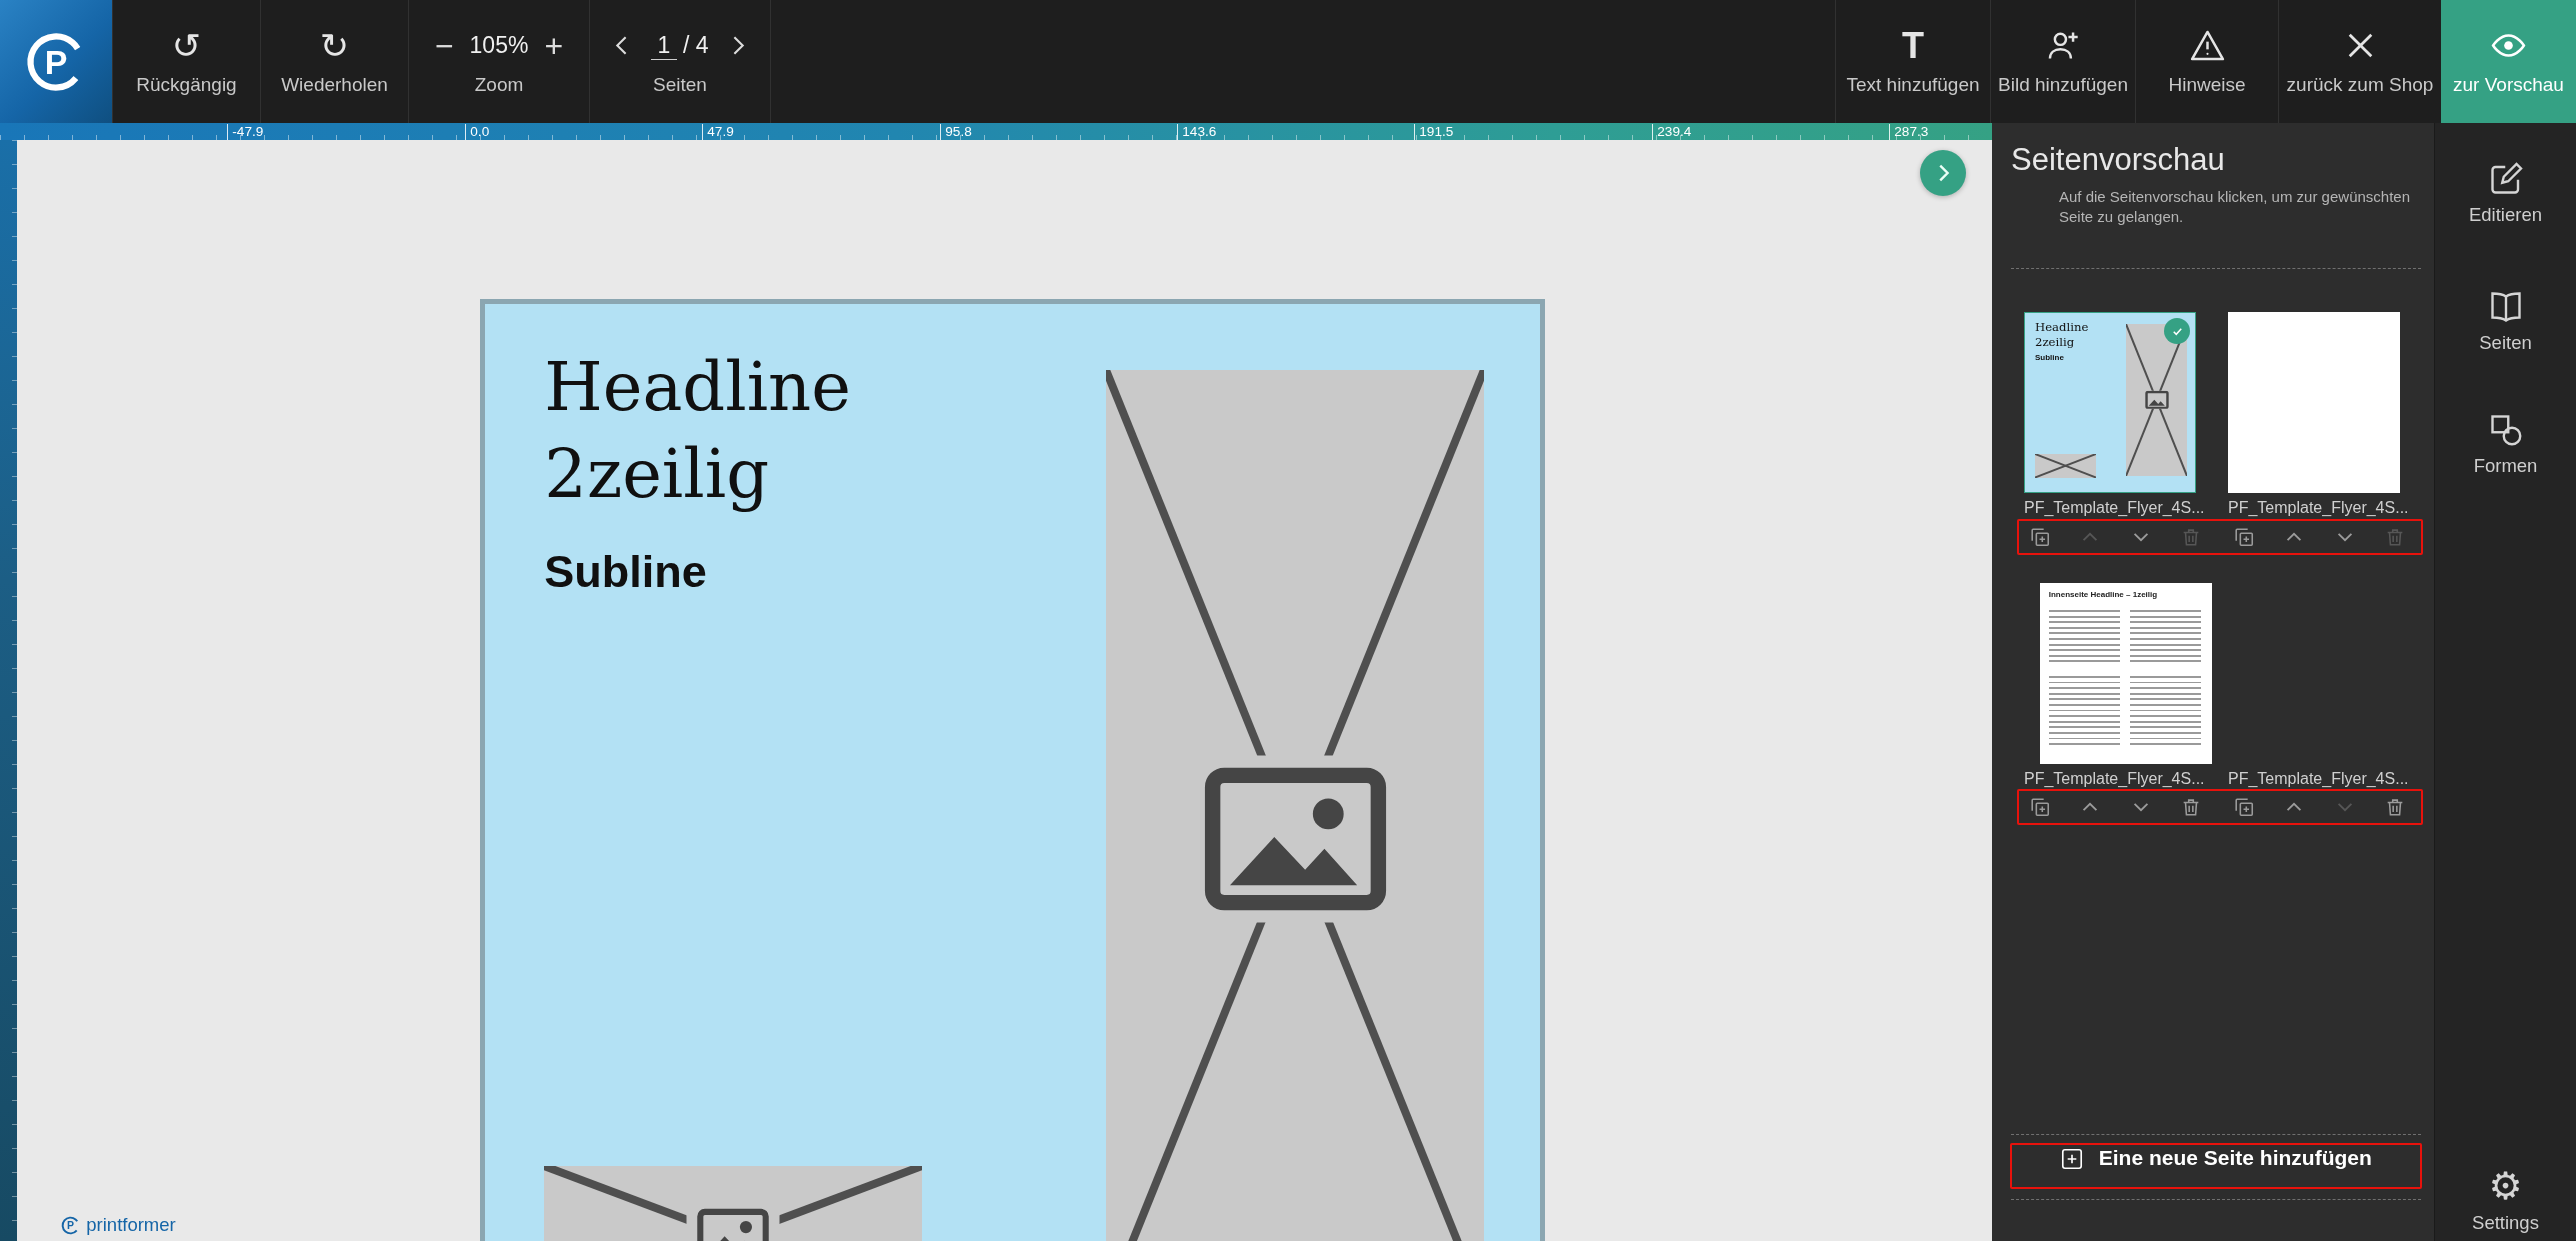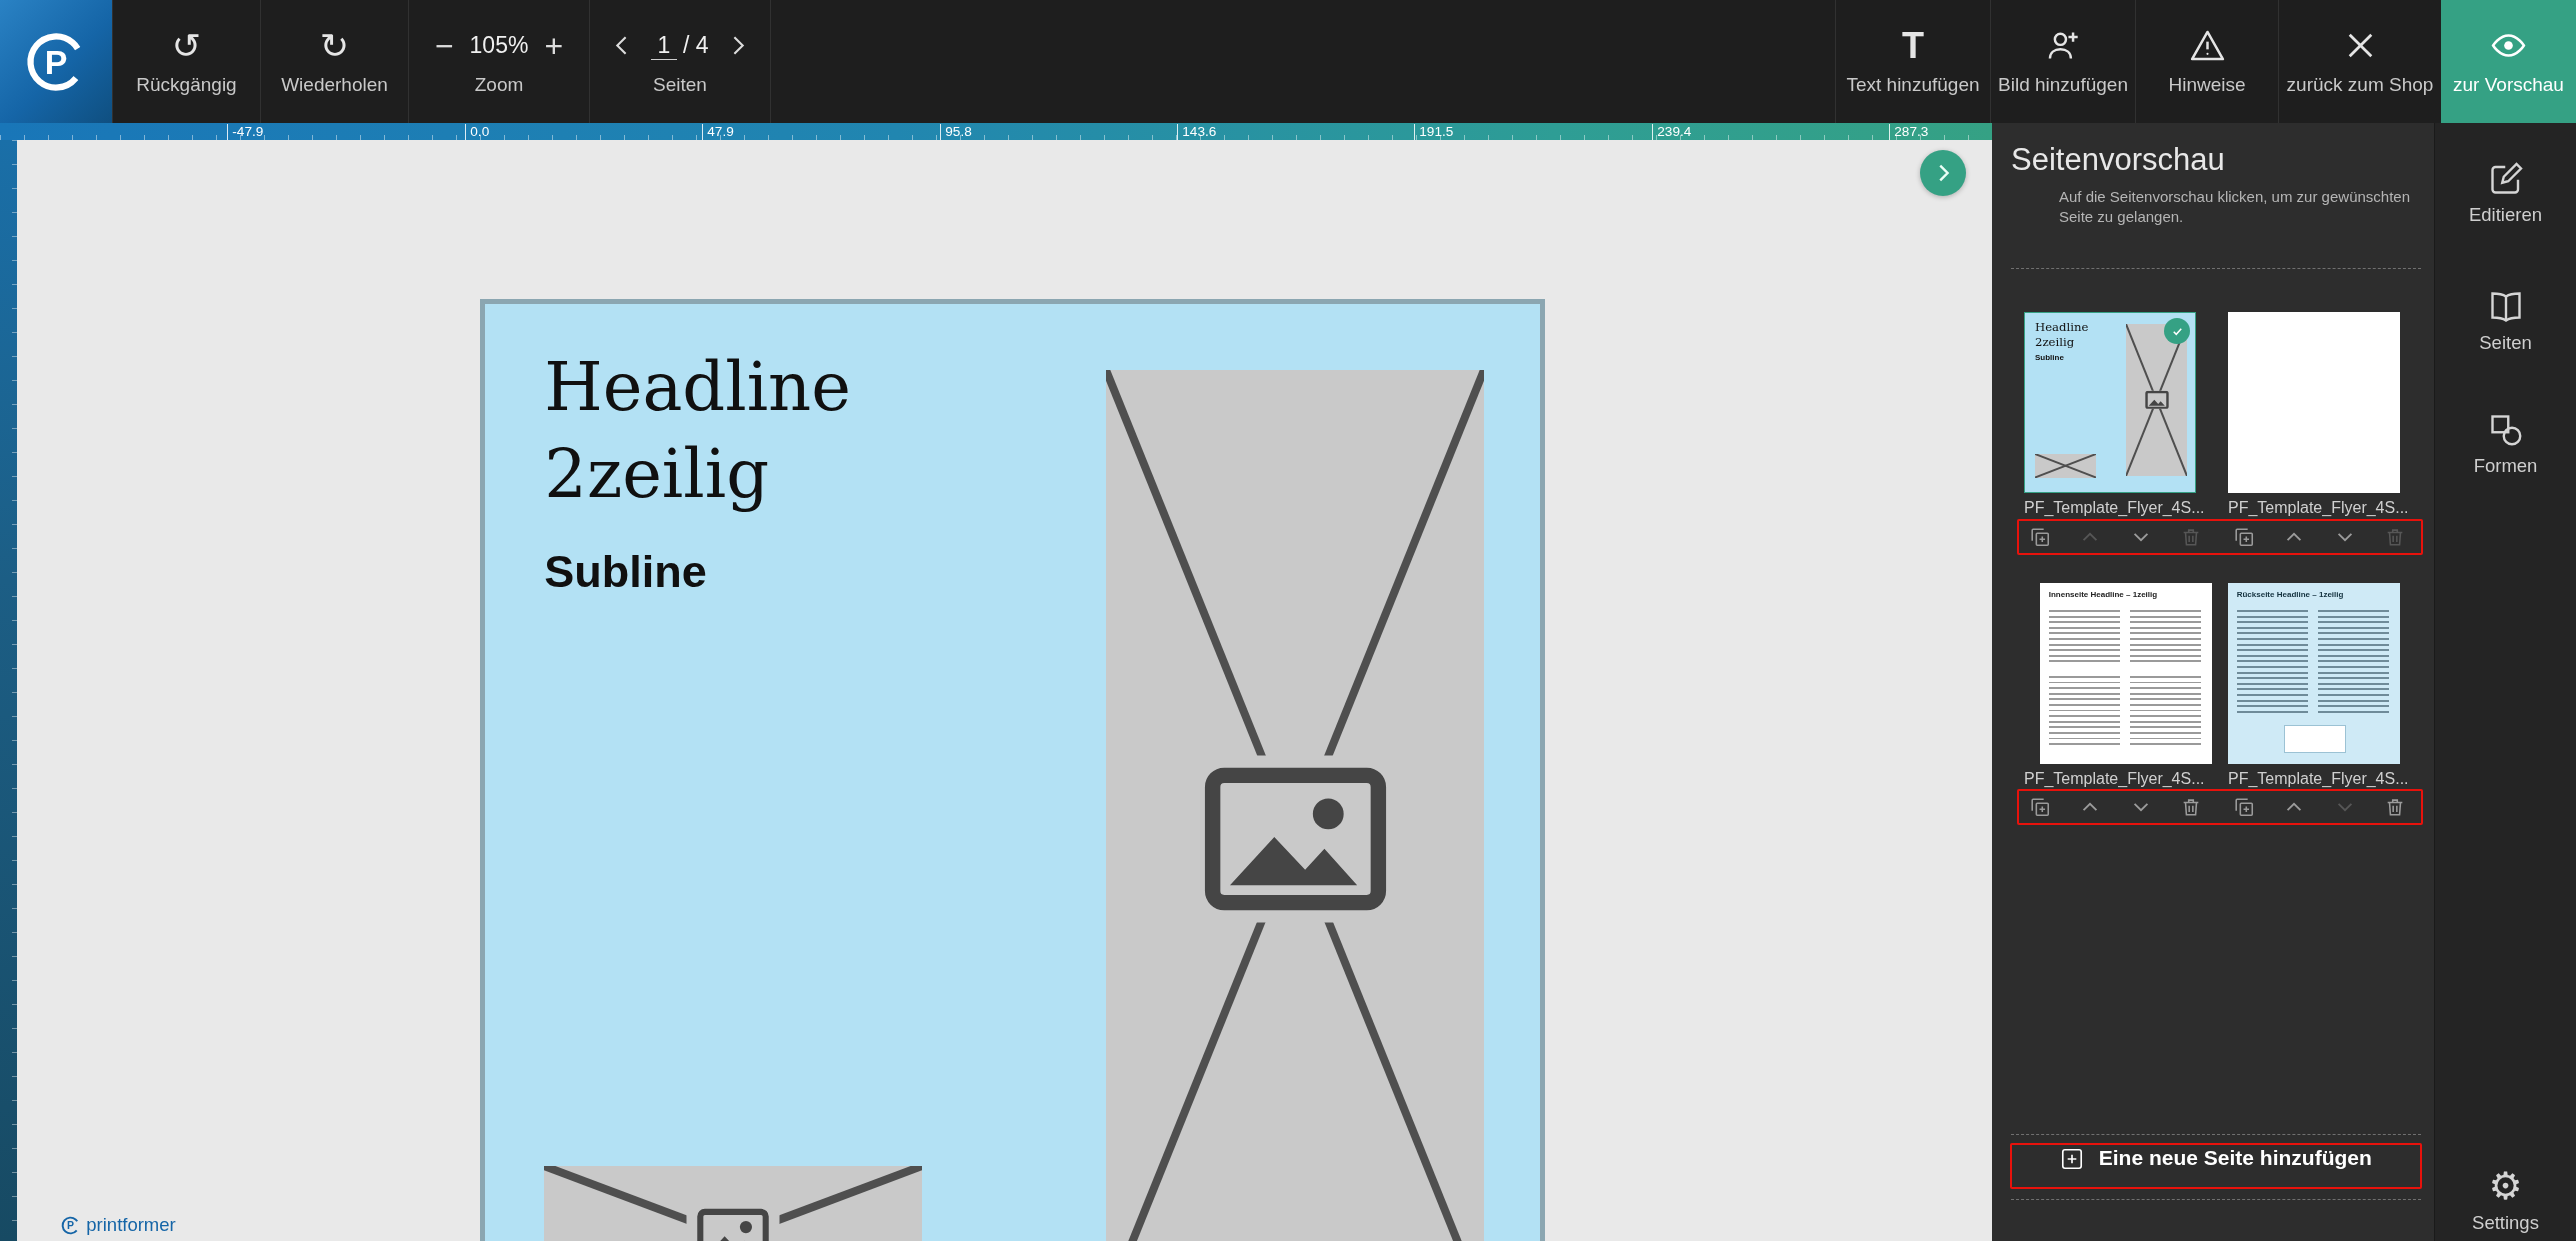--- a/index.html
+++ b/index.html
@@ -339,26 +339,20 @@
     <div class="anno anno-1"></div>
 
     <div class="thumb thumb-3">
       <div class="mini-title">Innenseite Headline – 1zeilig</div>
       <div class="tlines" style="left:8.7px;top:27px;width:71px;height:56px;"></div>
       <div class="tlines" style="left:90px;top:27px;width:71px;height:56px;"></div>
       <div class="tlines" style="left:8.7px;top:93px;width:71px;height:73px;"></div>
       <div class="tlines" style="left:90px;top:93px;width:71px;height:73px;"></div>
     </div>
 
-    <div class="thumb thumb-4">
-      <div class="mini-title">Rückseite Headline – 1zeilig</div>
-      <div class="tlines" style="left:8.7px;top:27px;width:71px;height:105px;"></div>
-      <div class="tlines" style="left:90px;top:27px;width:71px;height:105px;"></div>
-      <div class="mini-white-box"></div>
-    </div>
 
     <div class="thumb-label tl-3">PF_Template_Flyer_4S...</div>
     <div class="thumb-label tl-4">PF_Template_Flyer_4S...</div>
 
     <div class="thumb-tools tools-row2 tg-1">
       <span class="tool-btn"><svg viewBox="0 0 24 24" fill="none" stroke="currentColor" stroke-width="1.7">
             <rect x="8" y="8" width="13" height="13" rx="1"></rect>
             <path d="M16 3.5H4.5a1 1 0 0 0-1 1V16"></path>
             <path d="M14.5 11.5v6M11.5 14.5h6"></path>
           </svg></span>

